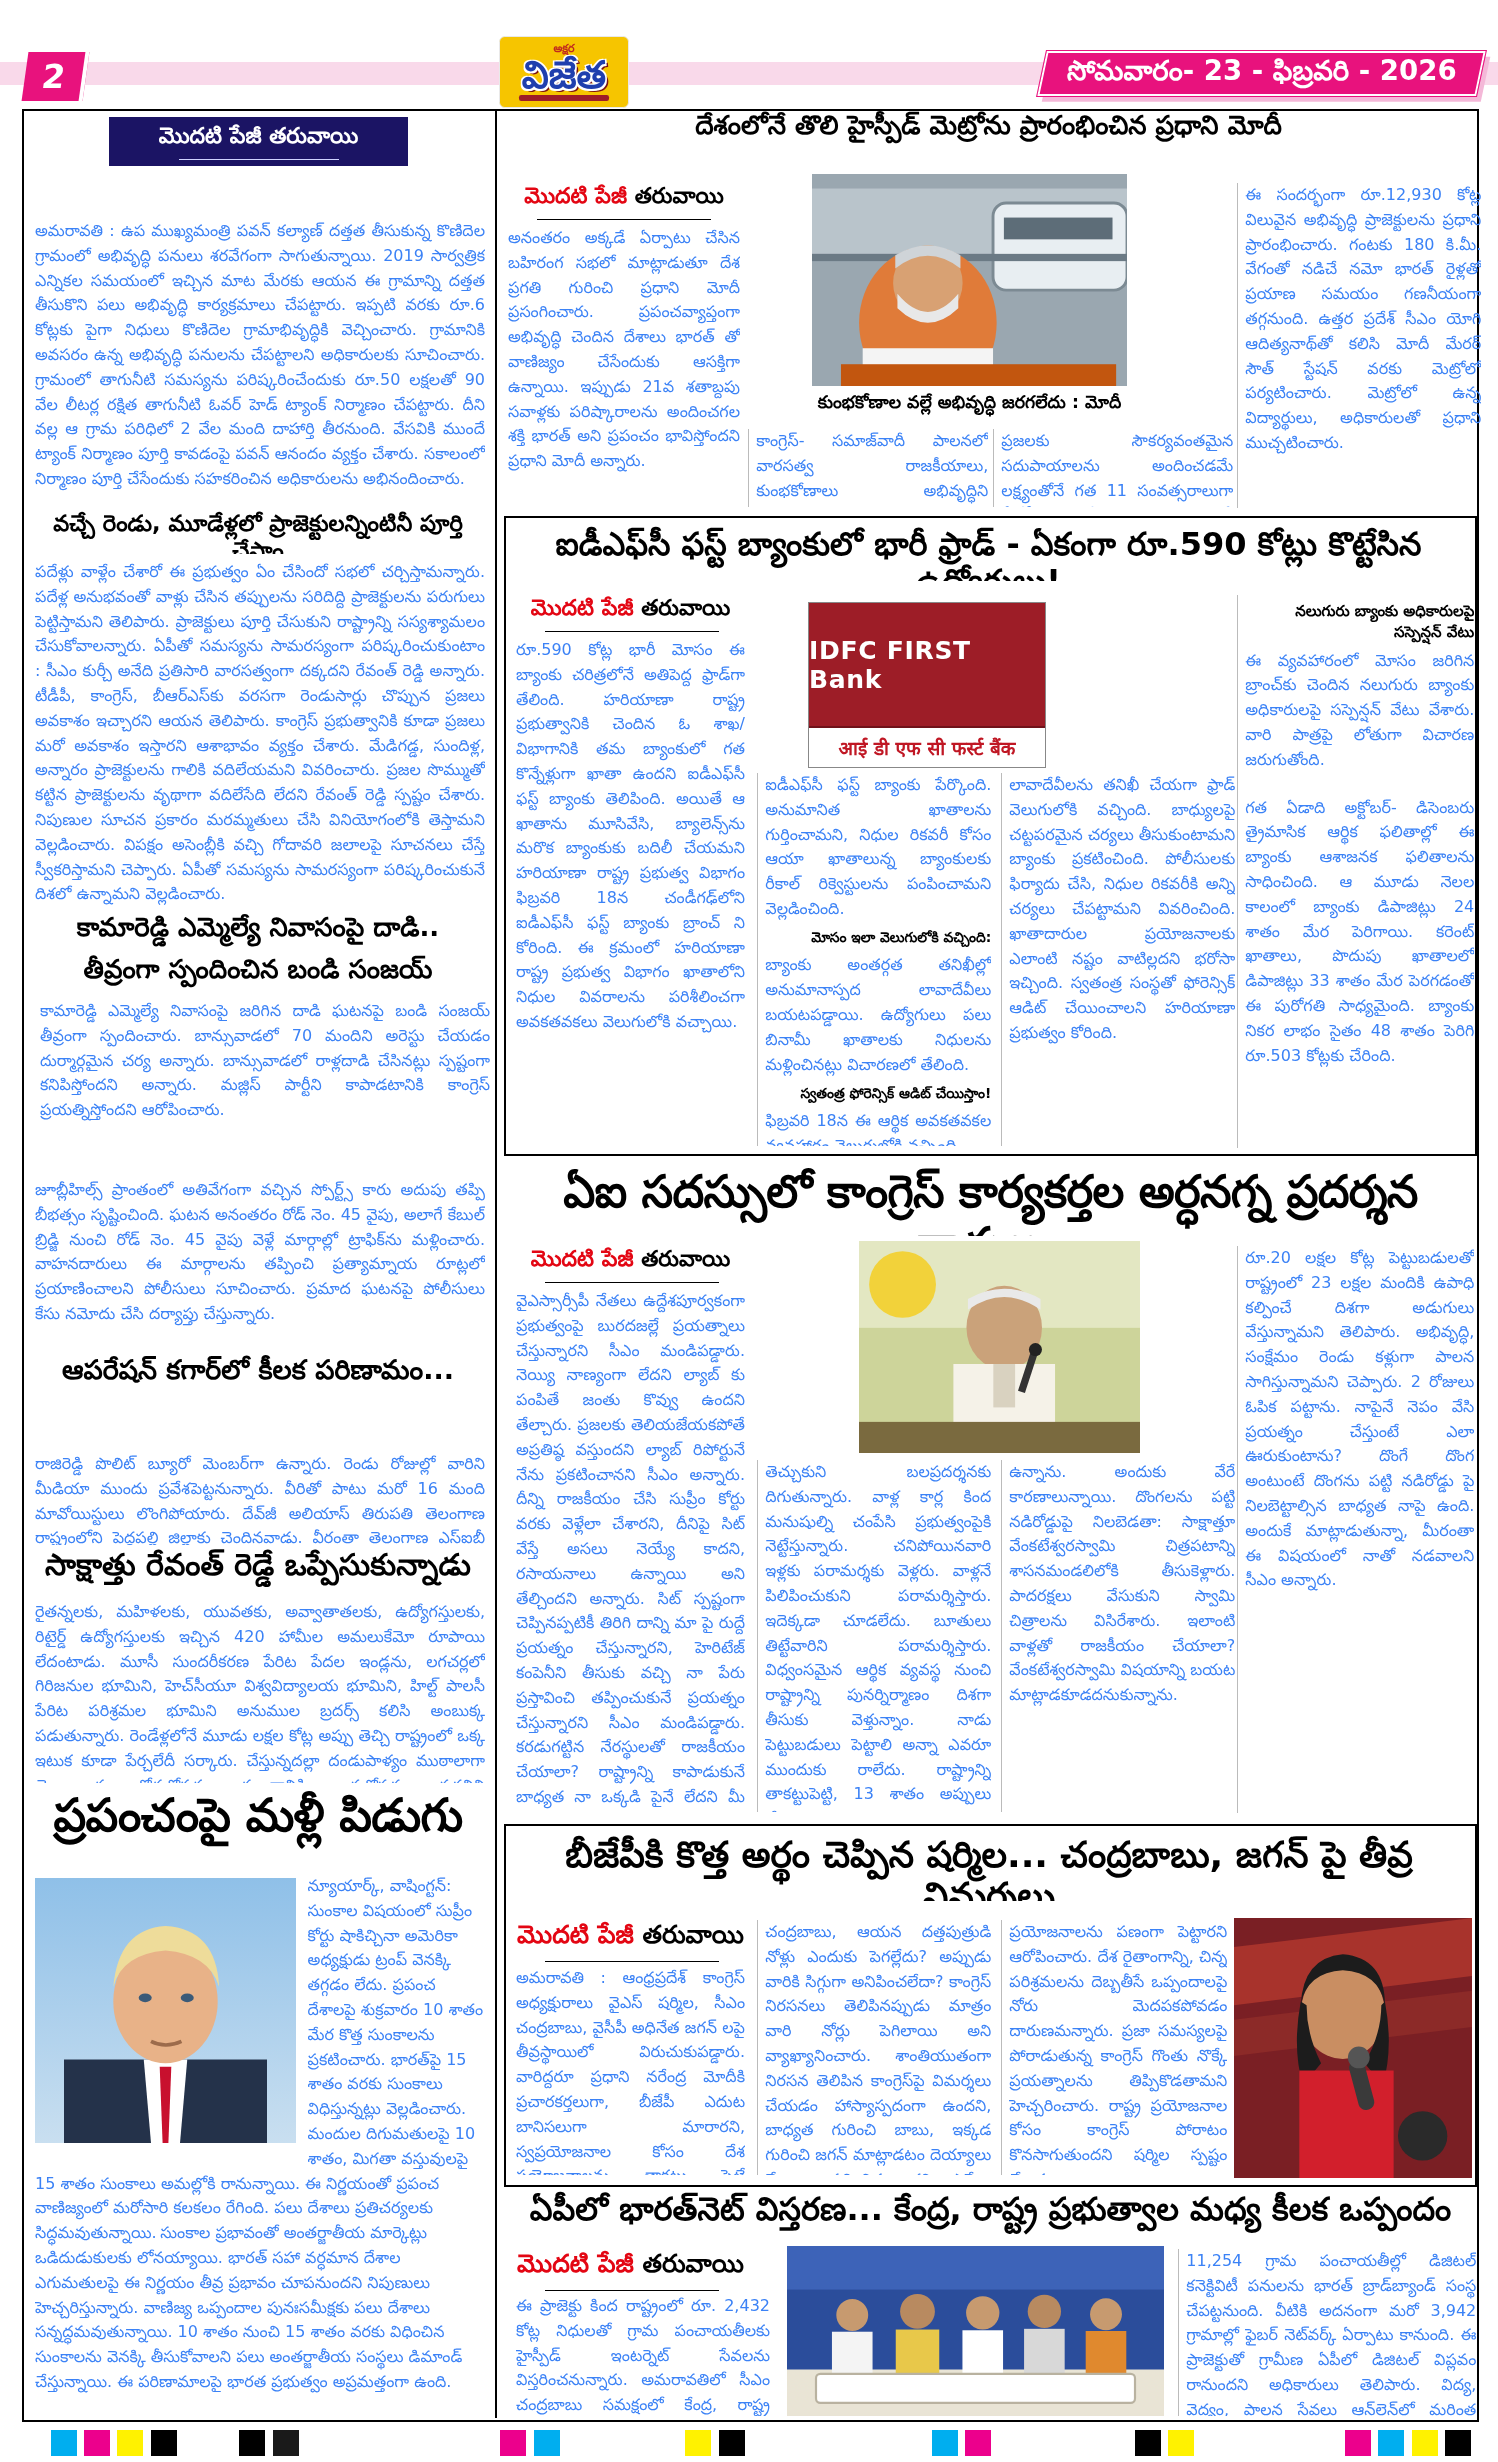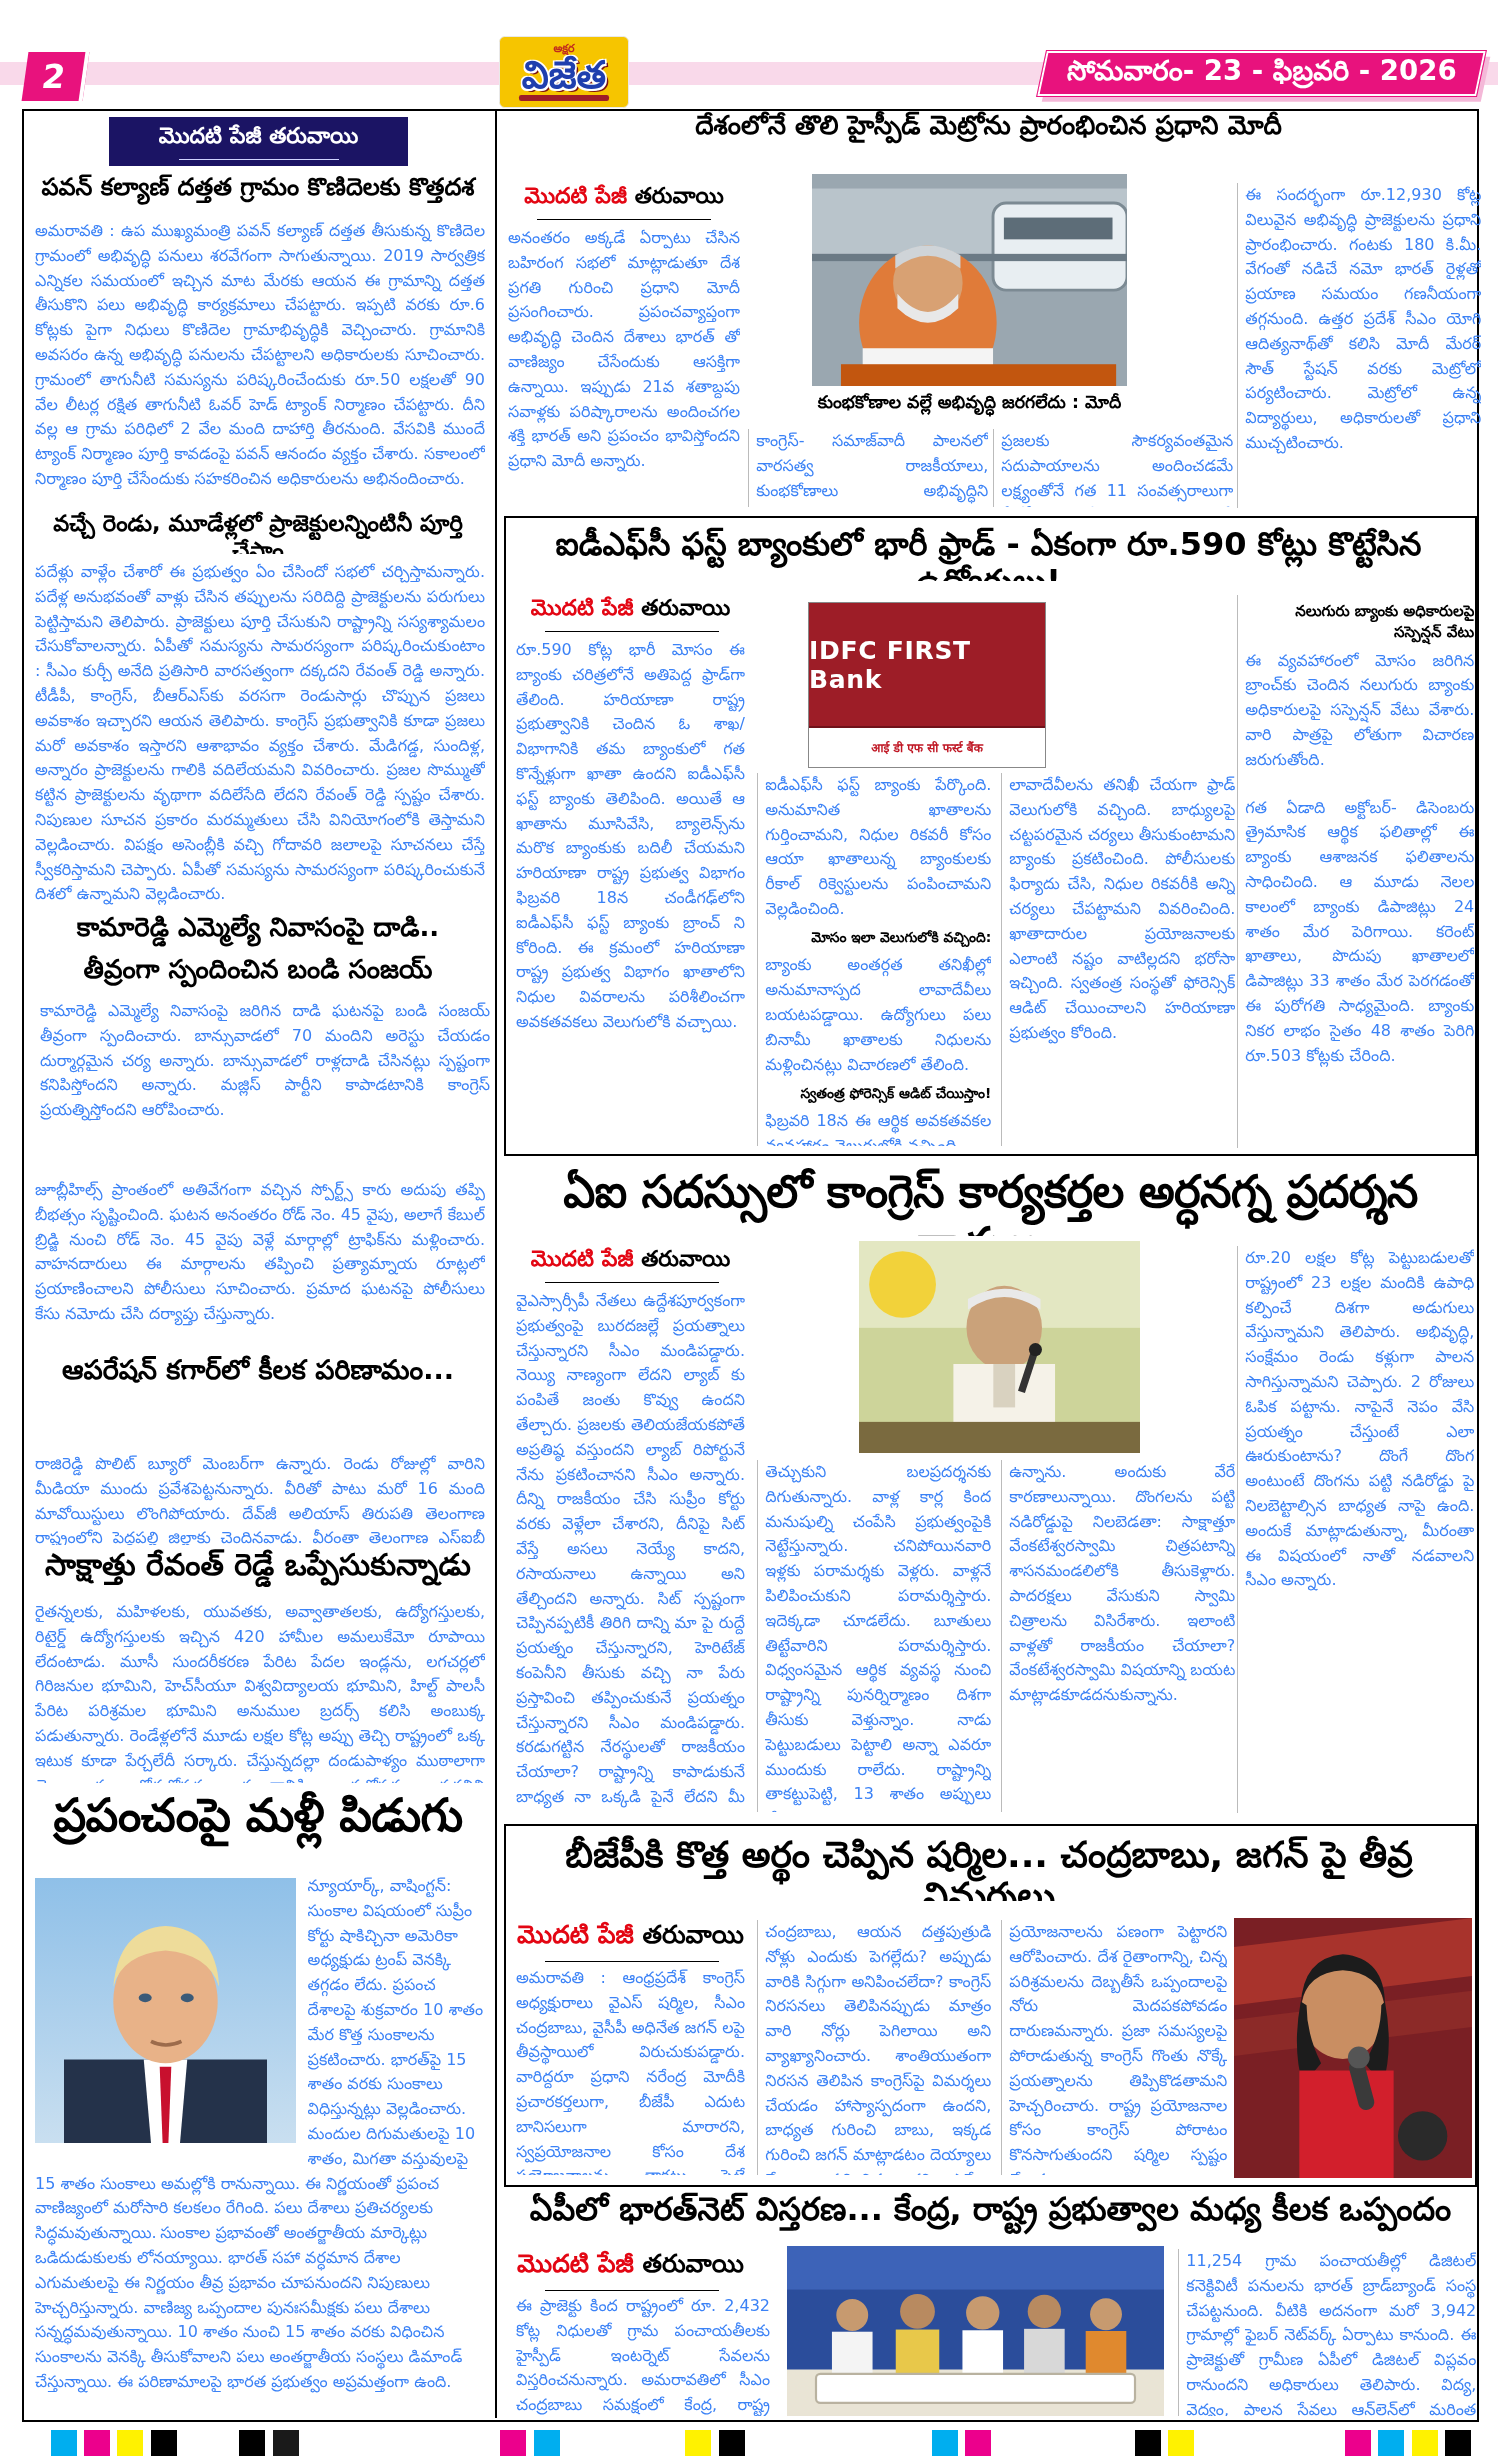--- a/index.html
+++ b/index.html
@@ -36,21 +36,21 @@
   .boxed{border:2.2px solid #000;}
   .col-sub{font-weight:bold;text-align:right;font-size:13.8px;margin:7.3px 0 4.4px 0;color:#000;}
   .photo{overflow:hidden;background:#ccc;}
   .photo svg{display:block;width:100%;height:100%;}
   .caption-bold{font-weight:bold;text-align:center;font-size:17.4px;color:#000;overflow:hidden;}
   
   .idfc-logo{border:1.5px solid #888;background:#fff;display:flex;flex-direction:column;}
   .idfc-top{flex:1;background:#9d1d27;display:flex;align-items:center;justify-content:center;}
   .idfc-top span{color:#fff;font-weight:bold;font-size:25px;letter-spacing:0.7px;}
   .idfc-bottom{height:39px;background:#fff;display:flex;align-items:center;justify-content:center;border-top:2.9px solid #70121a;}
-  .idfc-bottom span{color:#c01724;font-weight:bold;font-size:12px;}
+  .idfc-bottom span{color:#c01724;font-weight:bold;font-size:19px;}
   
   .regsq{position:absolute;width:26px;height:26px;top:2430px;}
   .trump-wrap{overflow:hidden;}
   .trump-photo{float:left;width:261px;height:265px;margin:4.4px 11.6px 5.8px 0;background:#9cbfdd;}
 </style>
 </head>
 <body>
 
 <div id="page">
 
@@ -71,21 +71,20 @@
   </div>
 
   <div class="abs mainbox" style="left:22px;top:109px;width:1453px;height:2309px;"></div>
   <div class="abs vrule" style="left:495px;top:109px;width:2.2px;height:2309px;"></div>
 
   <div class="abs navy-box" style="left:109px;top:117px;width:299px;height:49px;">
     <span class="t">మొదటి పేజీ తరువాయి</span>
     <span class="u"></span>
   </div>
 
-  <div class="abs headline" style="left:29px;top:174px;width:458px;height:41px;font-size:24px;">పవన్ కల్యాణ్ దత్తత గ్రామం కొణిదెలకు కొత్తదశ</div>
   <div class="abs body-text" style="left:35px;top:219px;width:450px;height:286px;">అమరావతి : ఉప ముఖ్యమంత్రి పవన్ కల్యాణ్ దత్తత తీసుకున్న కొణిదెల గ్రామంలో అభివృద్ధి పనులు శరవేగంగా సాగుతున్నాయి. 2019 సార్వత్రిక ఎన్నికల సమయంలో ఇచ్చిన మాట మేరకు ఆయన ఈ గ్రామాన్ని దత్తత తీసుకొని పలు అభివృద్ధి కార్యక్రమాలు చేపట్టారు. ఇప్పటి వరకు రూ.6 కోట్లకు పైగా నిధులు కొణిదెల గ్రామాభివృద్ధికి వెచ్చించారు. గ్రామానికి అవసరం ఉన్న అభివృద్ధి పనులను చేపట్టాలని అధికారులకు సూచించారు. గ్రామంలో తాగునీటి సమస్యను పరిష్కరించేందుకు రూ.50 లక్షలతో 90 వేల లీటర్ల రక్షిత తాగునీటి ఓవర్ హెడ్ ట్యాంక్ నిర్మాణం చేపట్టారు. దీని వల్ల ఆ గ్రామ పరిధిలో 2 వేల మంది దాహార్తి తీరనుంది. వేసవికి ముందే ట్యాంక్ నిర్మాణం పూర్తి కావడంపై పవన్ ఆనందం వ్యక్తం చేశారు. సకాలంలో నిర్మాణం పూర్తి చేసేందుకు సహకరించిన అధికారులను అభినందించారు.</div>
 
   <div class="abs subhead" style="left:29px;top:510px;width:458px;height:44px;font-size:22.5px;">వచ్చే రెండు, మూడేళ్లలో ప్రాజెక్టులన్నింటినీ పూర్తి చేస్తాం</div>
   <div class="abs body-text" style="left:35px;top:560px;width:450px;height:348px;">పదేళ్లు వాళ్లేం చేశారో ఈ ప్రభుత్వం ఏం చేసిందో సభలో చర్చిస్తామన్నారు. పదేళ్ల అనుభవంతో వాళ్లు చేసిన తప్పులను సరిదిద్ది ప్రాజెక్టులను పరుగులు పెట్టిస్తామని తెలిపారు. ప్రాజెక్టులు పూర్తి చేసుకుని రాష్ట్రాన్ని సస్యశ్యామలం చేసుకోవాలన్నారు. ఏపీతో సమస్యను సామరస్యంగా పరిష్కరించుకుంటాం : సీఎం కుర్చీ అనేది ప్రతిసారి వారసత్వంగా దక్కదని రేవంత్ రెడ్డి అన్నారు. టీడీపీ, కాంగ్రెస్, బీఆర్ఎస్‌కు వరసగా రెండుసార్లు చొప్పున ప్రజలు అవకాశం ఇచ్చారని ఆయన తెలిపారు. కాంగ్రెస్ ప్రభుత్వానికి కూడా ప్రజలు మరో అవకాశం ఇస్తారని ఆశాభావం వ్యక్తం చేశారు. మేడిగడ్డ, సుందిళ్ల, అన్నారం ప్రాజెక్టులను గాలికి వదిలేయమని వివరించారు. ప్రజల సొమ్ముతో కట్టిన ప్రాజెక్టులను వృథాగా వదిలేసేది లేదని రేవంత్ రెడ్డి స్పష్టం చేశారు. నిపుణుల సూచన ప్రకారం మరమ్మతులు చేసి వినియోగంలోకి తెస్తామని వెల్లడించారు. విపక్షం అసెంబ్లీకి వచ్చి గోదావరి జలాలపై సూచనలు చేస్తే స్వీకరిస్తామని చెప్పారు. ఏపీతో సమస్యను సామరస్యంగా పరిష్కరించుకునే దిశలో ఉన్నామని వెల్లడించారు.</div>
 
   <div class="abs subhead" style="left:29px;top:912px;width:458px;height:39px;font-size:26px;">కామారెడ్డి ఎమ్మెల్యే నివాసంపై దాడి..</div>
   <div class="abs subhead" style="left:29px;top:954px;width:458px;height:39px;font-size:26px;">తీవ్రంగా స్పందించిన బండి సంజయ్</div>
   <div class="abs body-text" style="left:40px;top:999px;width:450px;height:129px;">కామారెడ్డి ఎమ్మెల్యే నివాసంపై జరిగిన దాడి ఘటనపై బండి సంజయ్ తీవ్రంగా స్పందించారు. బాన్సువాడలో 70 మందిని అరెస్టు చేయడం దుర్మార్గమైన చర్య అన్నారు. బాన్సువాడలో రాళ్లదాడి చేసినట్లు స్పష్టంగా కనిపిస్తోందని అన్నారు. మజ్లిస్ పార్టీని కాపాడటానికి కాంగ్రెస్ ప్రయత్నిస్తోందని ఆరోపించారు.</div>
 
   <div class="abs body-text" style="left:35px;top:1178px;width:450px;height:171px;">జూబ్లీహిల్స్ ప్రాంతంలో అతివేగంగా వచ్చిన స్పోర్ట్స్ కారు అదుపు తప్పి బీభత్సం సృష్టించింది. ఘటన అనంతరం రోడ్ నెం. 45 వైపు, అలాగే కేబుల్ బ్రిడ్జి నుంచి రోడ్ నెం. 45 వైపు వెళ్లే మార్గాల్లో ట్రాఫిక్‌ను మళ్లించారు. వాహనదారులు ఈ మార్గాలను తప్పించి ప్రత్యామ్నాయ రూట్లలో ప్రయాణించాలని పోలీసులు సూచించారు. ప్రమాద ఘటనపై పోలీసులు కేసు నమోదు చేసి దర్యాప్తు చేస్తున్నారు.</div>

